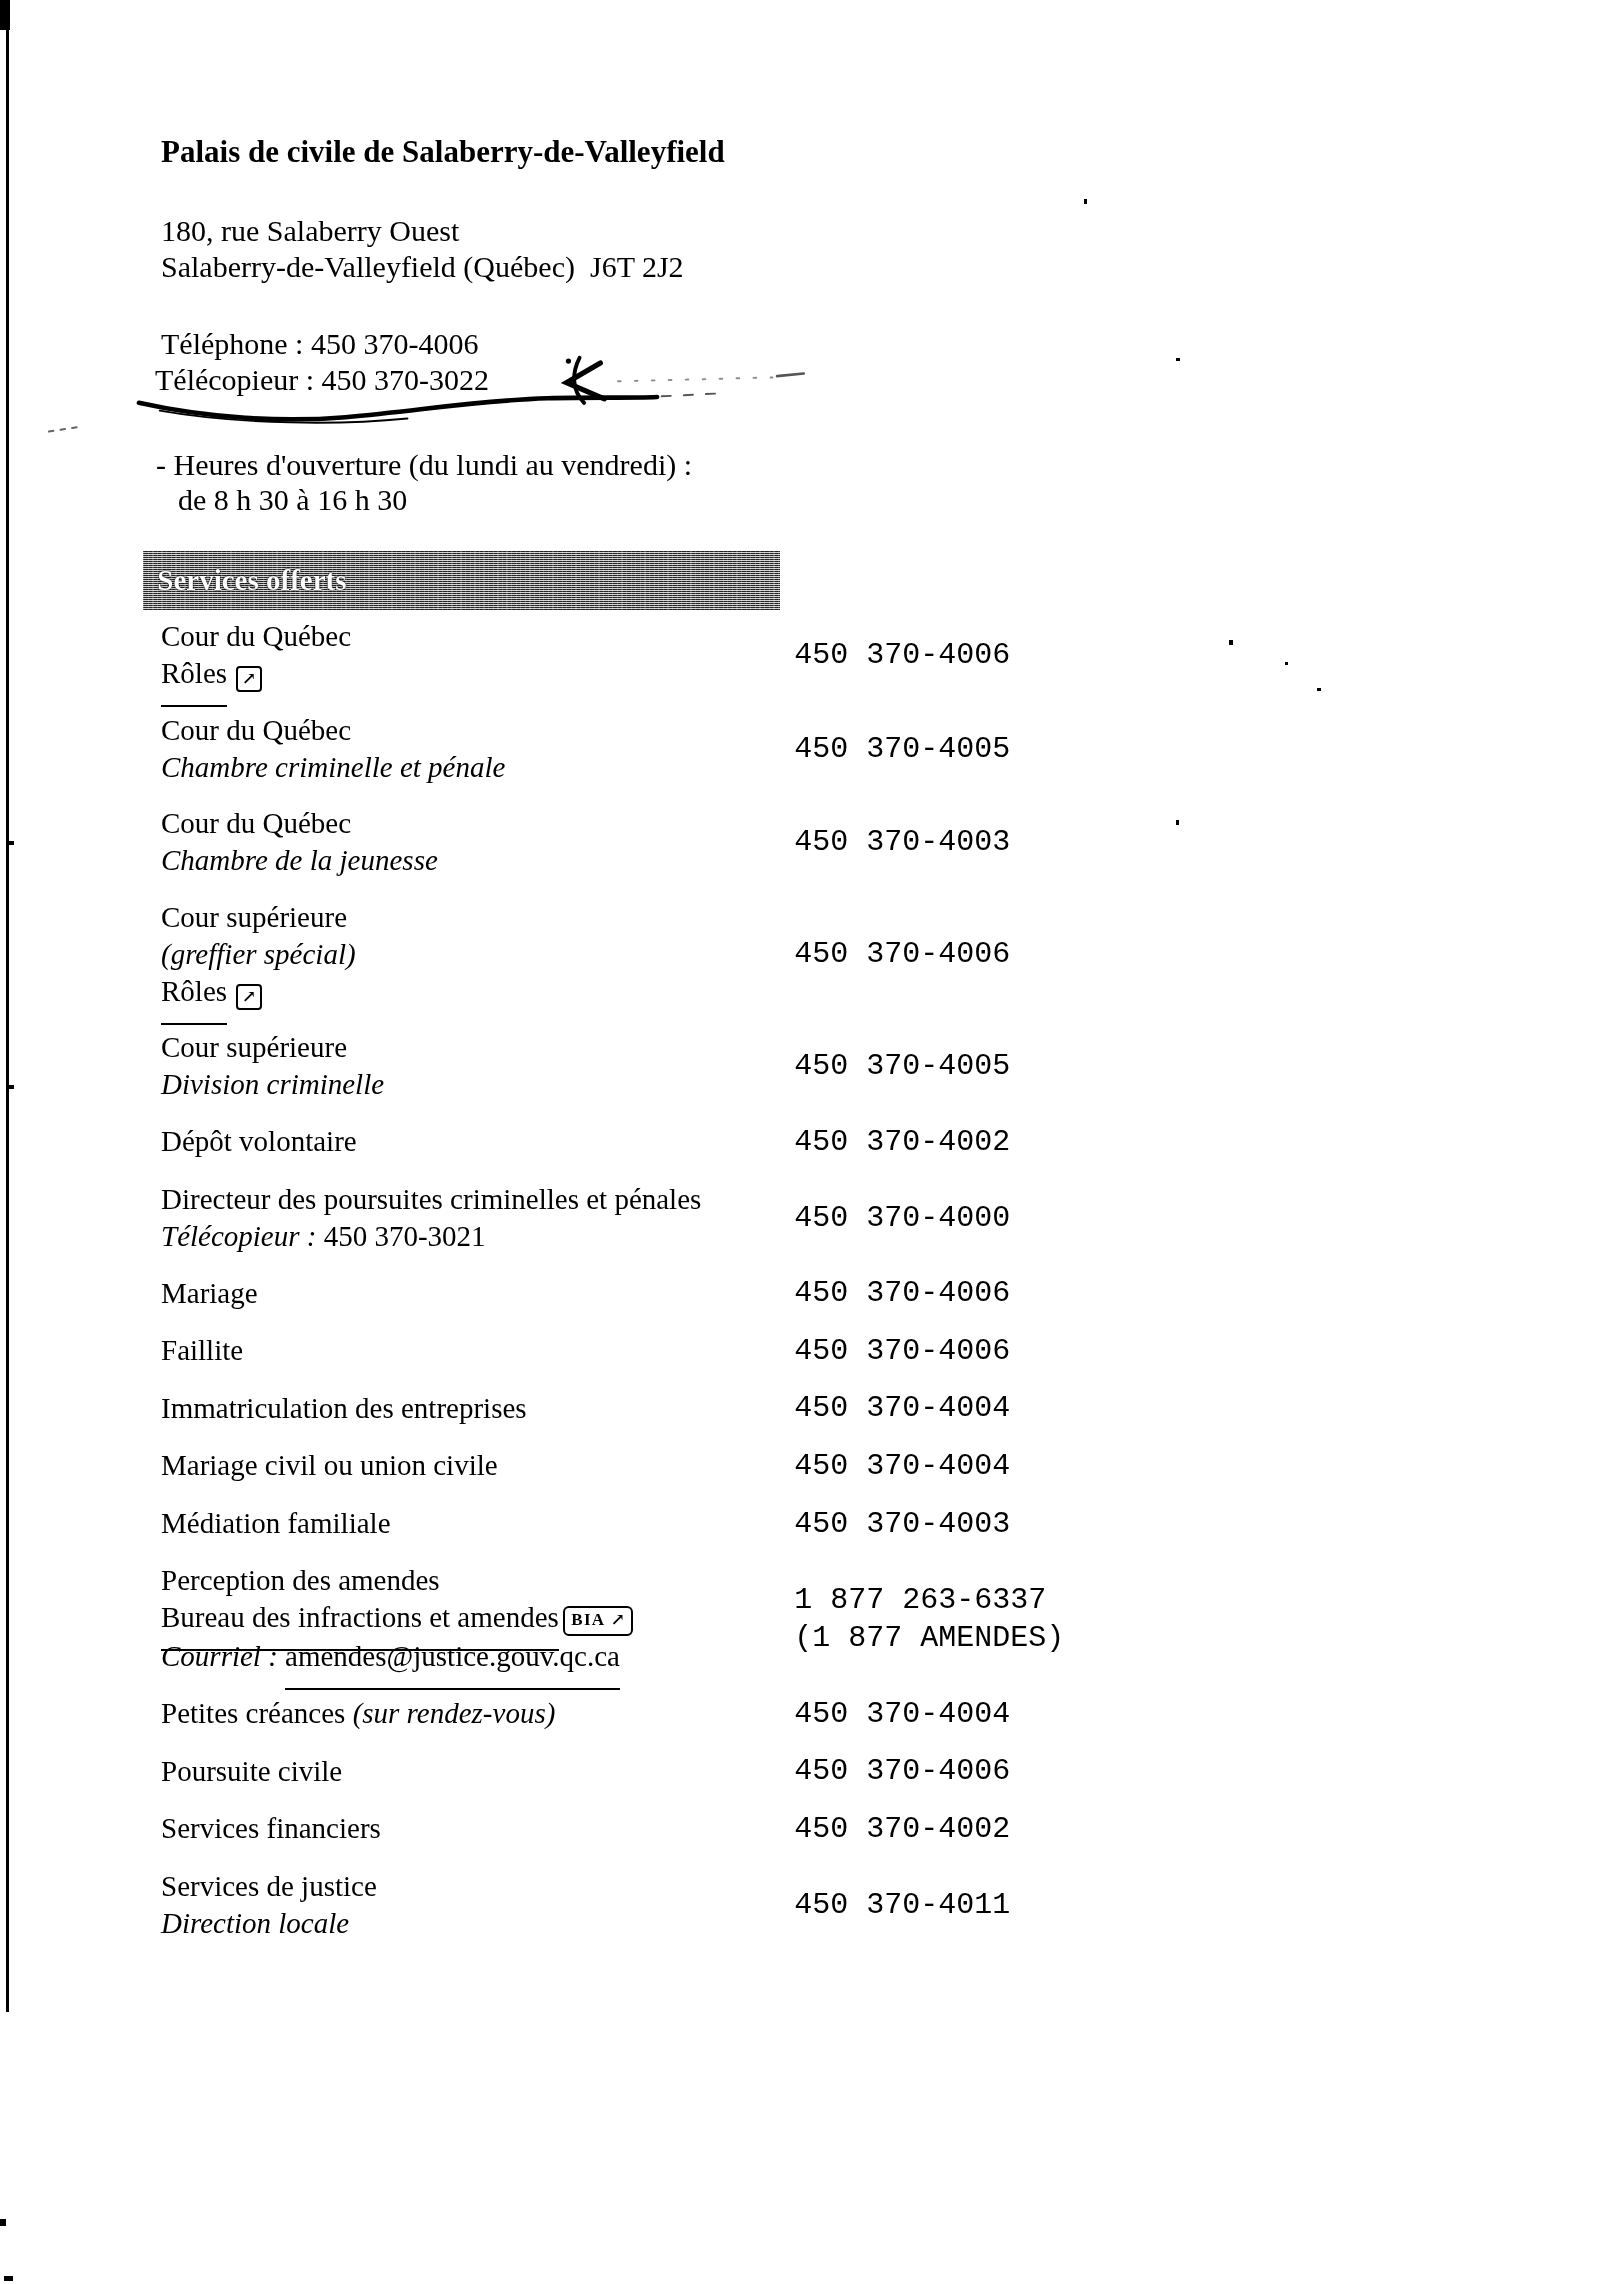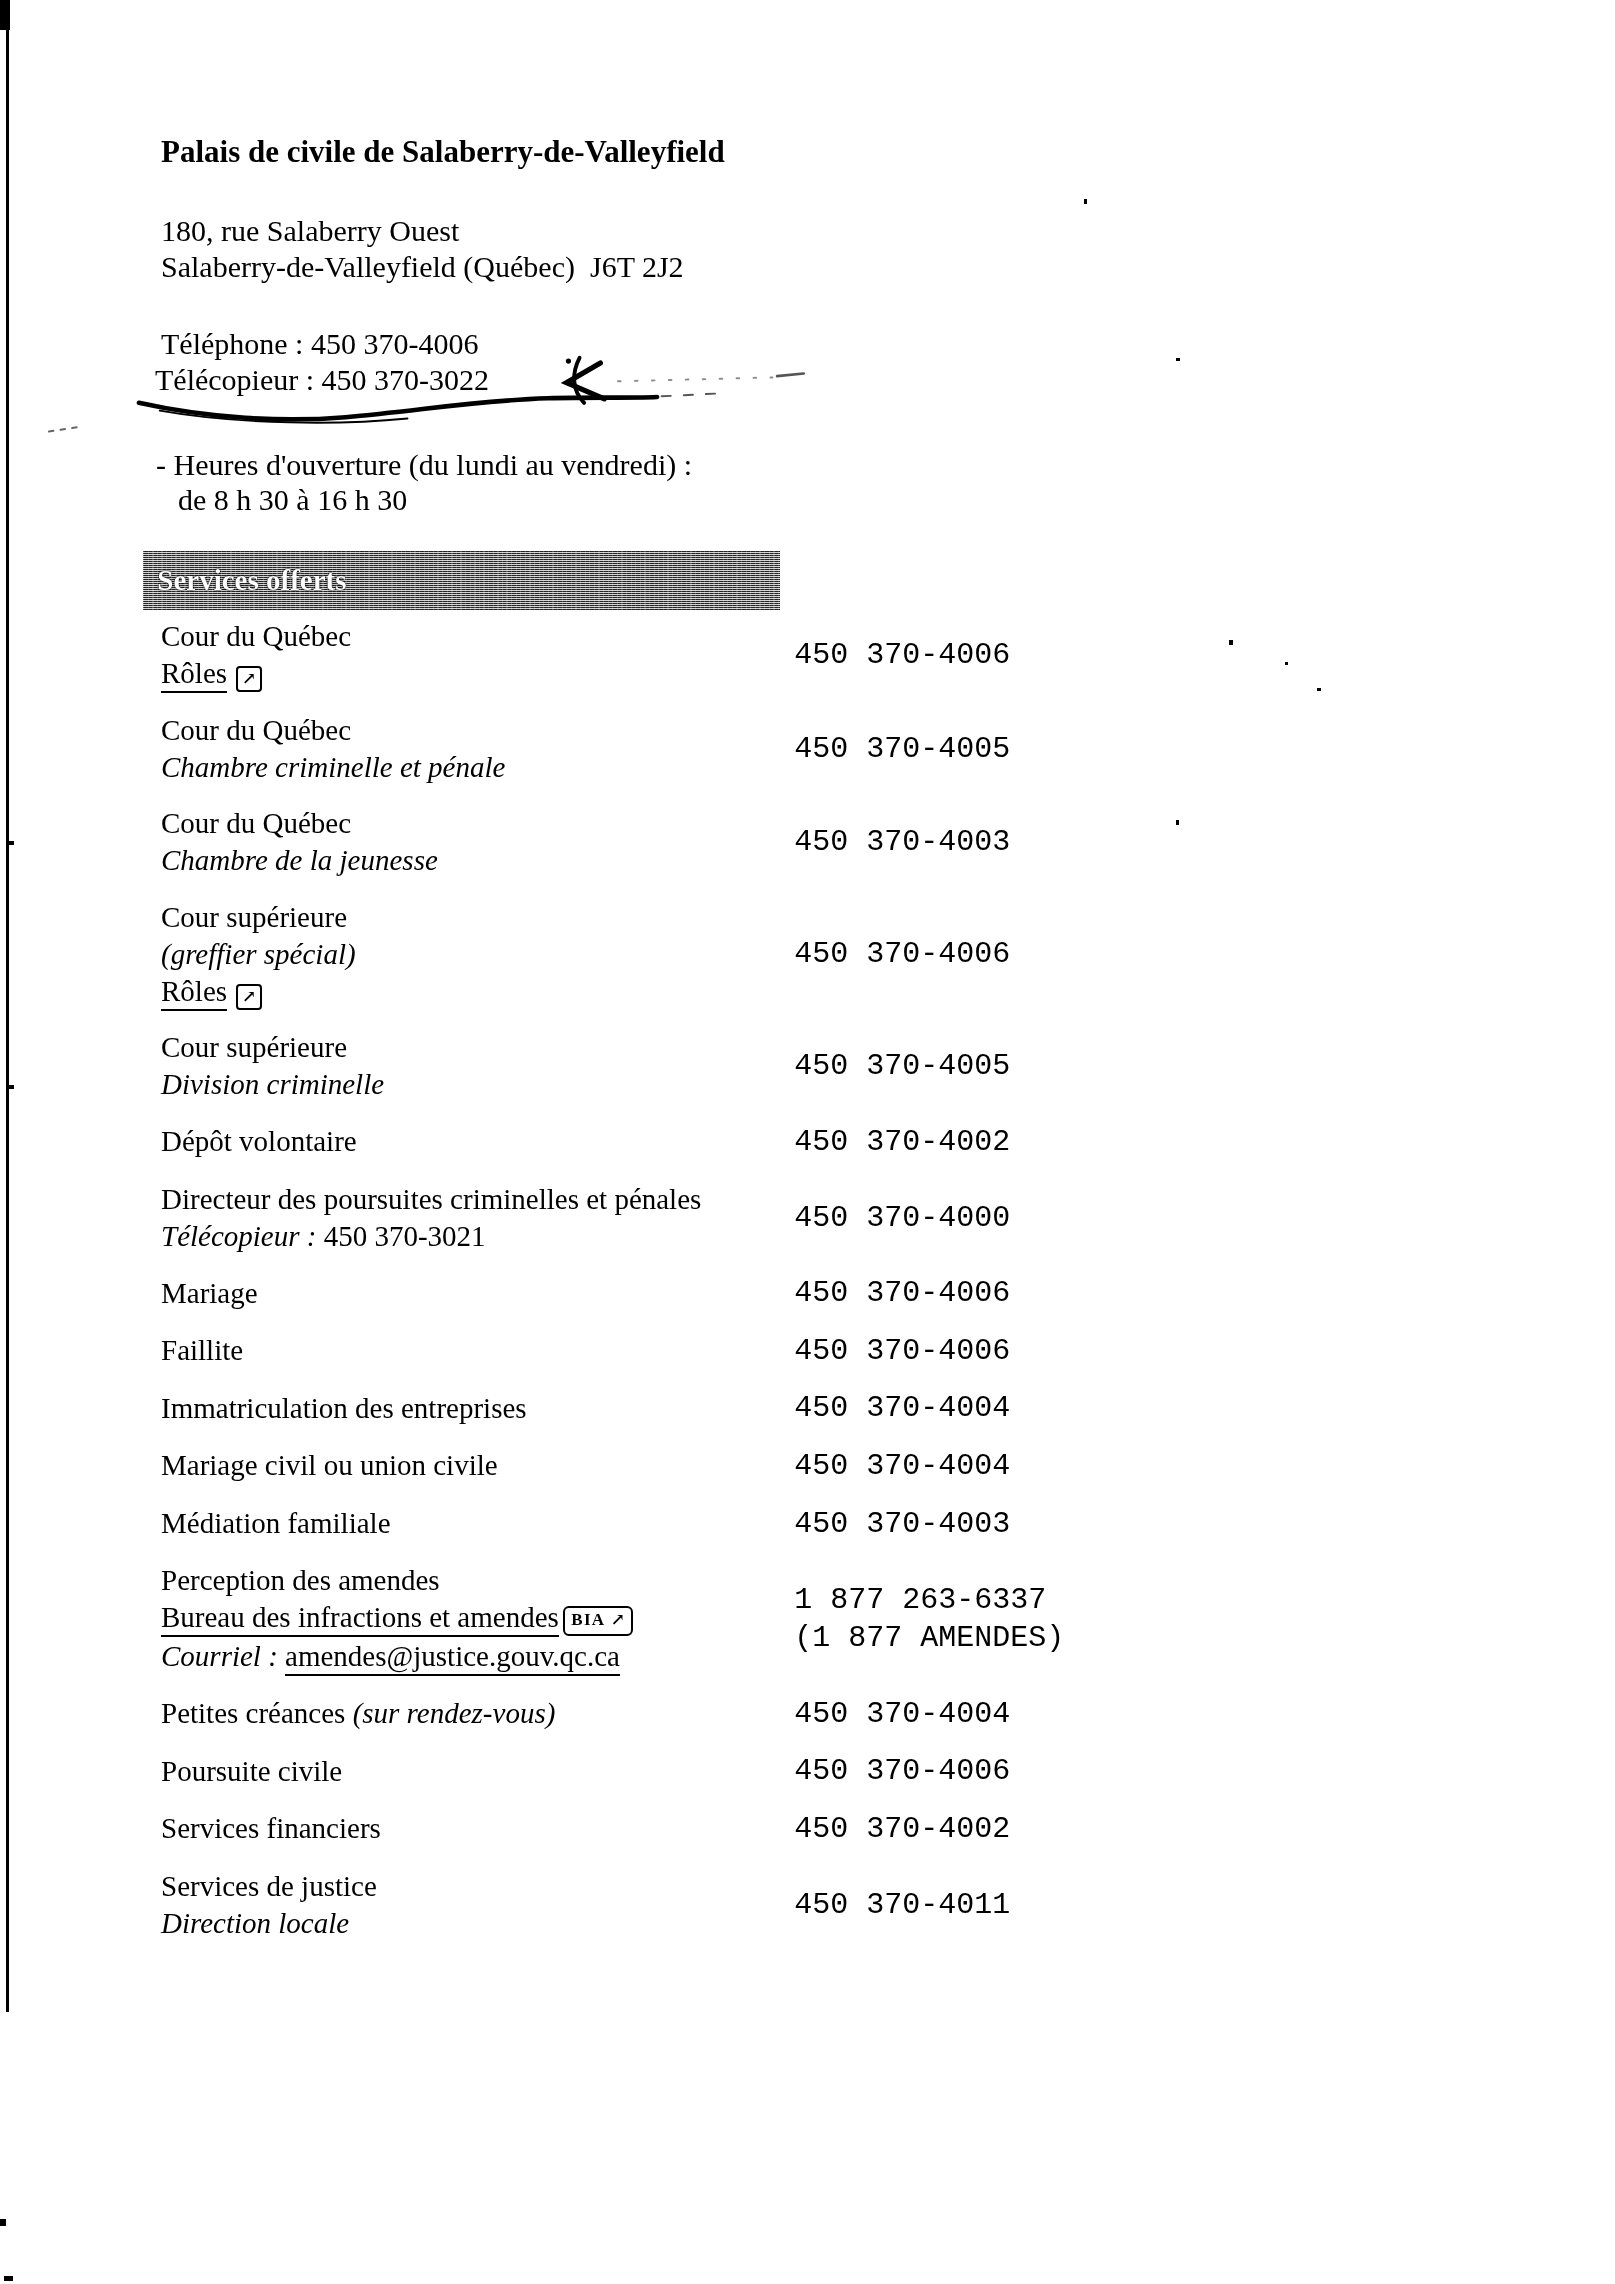--- a/index.html
+++ b/index.html
@@ -22,21 +22,21 @@
   .bar-right{flex:1;margin-left:13px;}
   .bar-label{
     color:#fff;font-weight:bold;font-size:29px;padding-left:14.3px;white-space:pre;
     text-shadow:0 0 2.6px rgba(0,0,0,0.95),0 0 0.7px #000;
   }
   
   .table{position:absolute;left:161px;top:618px;width:958px;}
   .row{display:grid;grid-template-columns:628px 1fr;align-items:center;margin-bottom:19.6px;}
   .name-line{font-size:29px;line-height:37px;white-space:pre;}
   .it{font-style:italic;}
-  .lnk{border-bottom:2.6px solid #000;padding-bottom:2px;}
+  .lnk{border-bottom:2.6px solid #000;padding-bottom:16px;}
   .phone-cell{padding-left:5.2px;font-family:Liberation Mono, monospace;}
   .phone-line{font-size:30px;line-height:38px;white-space:pre;}
   .ext-icon{
     display:inline-block;width:22px;height:22px;border:2px solid #000;border-radius:3.9px;
     margin-left:9px;text-align:center;line-height:21px;font-size:17px;font-weight:bold;
     position:relative;top:1.3px;
   }
   .bia-badge{
     display:inline-block;border:2.6px solid #000;border-radius:5.9px;margin-left:4px;
     padding:0 6.5px;height:26px;line-height:23.5px;font-size:17px;font-weight:bold;

